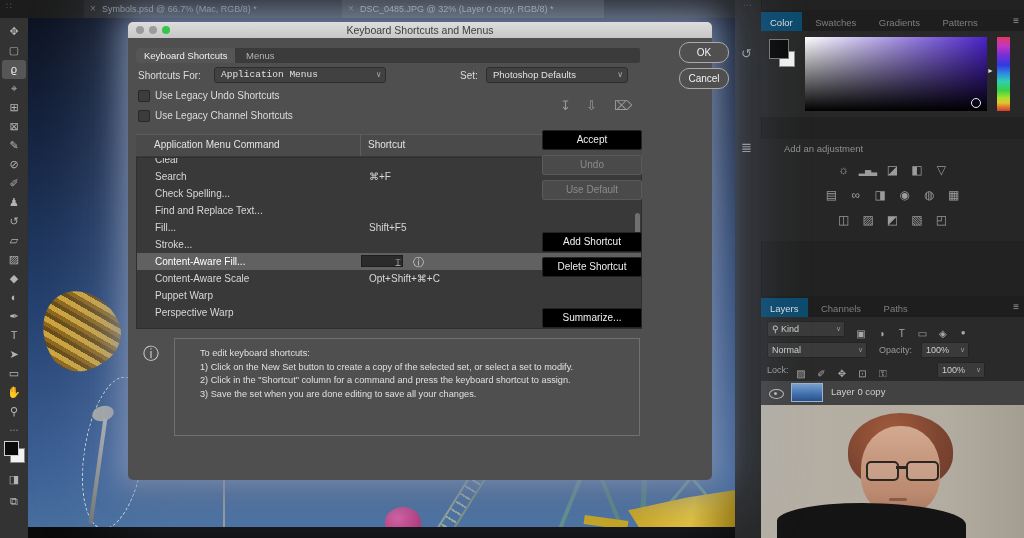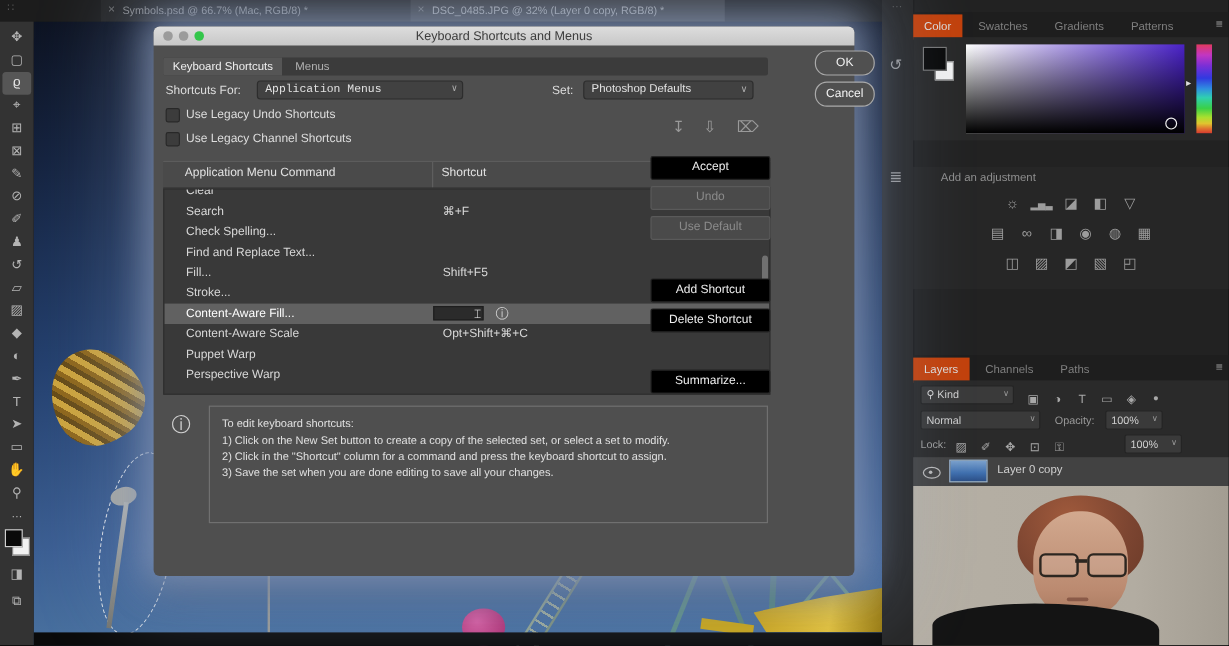--- a/index.html
+++ b/index.html
@@ -44,21 +44,21 @@
   #list{position:absolute;left:8px;top:135px;width:506px;height:172px;background:#393939;
         border:1px solid #2f2f2f;box-sizing:border-box;overflow:hidden;}
   .lrow{position:relative;height:17px;line-height:17px;font-size:10px;color:#d8d8d8;padding-left:18px;}
   .lrow .sc{position:absolute;left:232px;top:0;}
   .lrow.sel{background:#616161;color:#fff;}
   
   #dock{position:absolute;left:735px;top:0;width:289px;height:538px;background:#222;}
   #ministrip{position:absolute;left:0;top:0;width:26px;height:538px;background:#262626;border-right:1px solid #1b1b1b;}
   .ptabbar{position:absolute;left:26px;width:263px;background:#1e1e1e;}
   .ptab{display:inline-block;height:100%;padding:0 9px;font-size:9.5px;color:#7f7f7f;}
-  .ptab.on{background:#c2410c;color:#dcdcdc;}
+  .ptab.on{background:#0c4a6e;color:#dcdcdc;}
   .pmenu{position:absolute;right:5px;top:0;color:#9a9a9a;font-size:10px;}
   .aicon{display:inline-block;width:20px;text-align:center;font-size:12px;color:#9c9c9c;}
   .minibox{position:absolute;height:16px;background:#3a3a3a;border:1px solid #242424;border-radius:2px;
            box-sizing:border-box;font-size:9px;color:#cfcfcf;line-height:14px;padding:0 4px;white-space:nowrap;}
   .licon{font-size:10px;color:#a8a8a8;display:inline-block;width:16px;text-align:center;}
   .small{font-size:9px;color:#9a9a9a;}
   
   #webcam{position:absolute;left:26px;top:405px;width:263px;height:133px;overflow:hidden;
           background:linear-gradient(90deg,#b5afa4 0%,#b2aca1 70%,#a39d92 100%);}
 </style>
@@ -191,21 +191,21 @@
     <div class="sbtn off" style="top:133px;">Undo</div>
     <div class="sbtn off" style="top:158px;">Use Default</div>
     <div class="sbtn on" style="top:210px;">Add Shortcut</div>
     <div class="sbtn on" style="top:235px;">Delete Shortcut</div>
     <div class="sbtn on" style="top:286px;">Summarize...</div>
 
     <div class="pill" style="top:20px;">OK</div>
     <div class="pill" style="top:46px;">Cancel</div>
 
     <span class="abs" style="left:15px;top:322px;font-size:16px;color:#d0d0d0;">ⓘ</span>
-    <div class="abs" style="left:46px;top:316px;width:466px;height:98px;border:1px solid #707070;box-sizing:border-box;padding:8px 10px;font-size:9.2px;line-height:13.5px;color:#e0e0e0;white-space:nowrap;overflow:hidden;">
+    <div class="abs" style="left:46px;top:316px;width:466px;height:98px;border:1px solid #707070;box-sizing:border-box;padding:8px 25px;font-size:9.2px;line-height:13.5px;color:#e0e0e0;white-space:nowrap;overflow:hidden;">
       <div>To edit keyboard shortcuts:</div>
       <div>1) Click on the New Set button to create a copy of the selected set, or select a set to modify.</div>
       <div>2) Click in the "Shortcut" column for a command and press the keyboard shortcut to assign.</div>
       <div>3) Save the set when you are done editing to save all your changes.</div>
     </div>
   </div>
 
   <div id="dock">
     <div id="ministrip">
       <span class="abs" style="left:8px;top:0px;color:#555;font-size:9px;">⋯</span>

